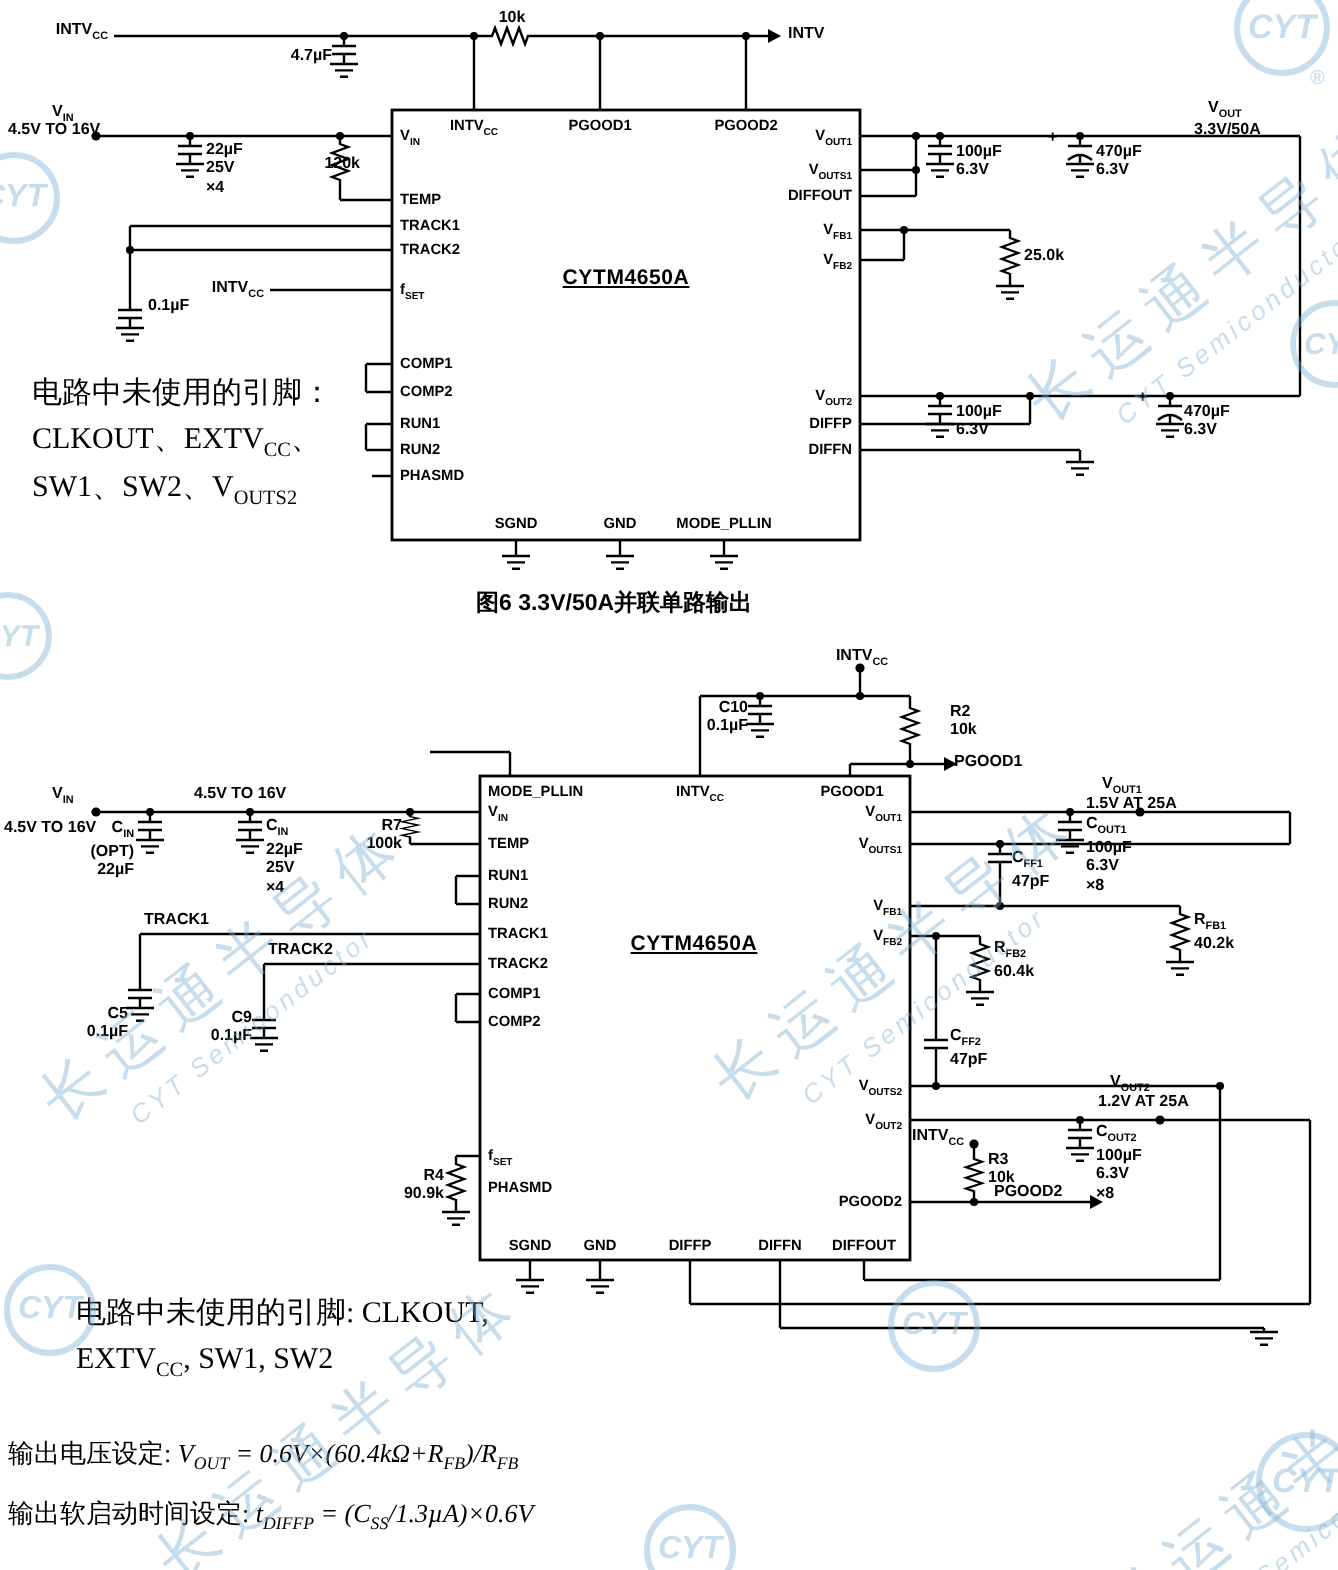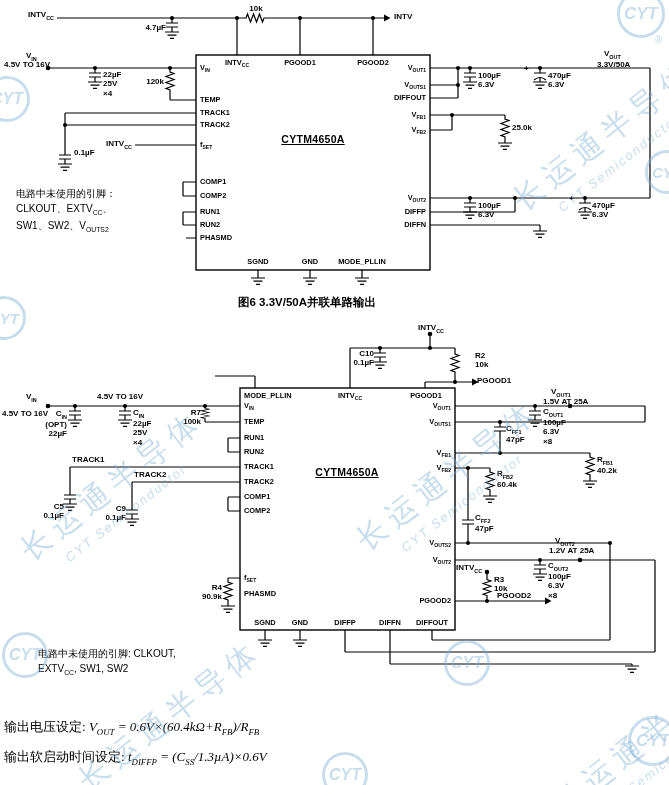--- a/index.html
+++ b/index.html
@@ -7,21 +7,21 @@
   .page{position:relative;width:669px;height:785px;background:#ffffff;overflow:hidden;
         font-family:"Liberation Sans",sans-serif;color:#000;}
   svg.wires{position:absolute;left:0;top:0;}
   .L{position:absolute;display:inline-block;white-space:nowrap;line-height:1.18;
      font-size:8px;font-weight:700;color:#000;}
   .pin{font-size:7.4px;font-weight:700;}
   .ca{transform:translateX(-50%);text-align:center;}
   .ra{transform:translateX(-100%);text-align:right;}
   .chip{font-size:10.5px;font-weight:700;letter-spacing:.3px;text-decoration:underline;}
   .capt{font-size:11.5px;font-weight:700;}
-  .note{font-size:10px;font-weight:400;line-height:1.5;}
+  .note{font-size:15px;font-weight:400;line-height:1.5;font-family:Liberation Serif, serif;}
   sub{font-size:.68em;}
   .eq{position:absolute;font-size:13px;font-family:"Liberation Serif",serif;white-space:nowrap;}
   .eq .math{font-style:italic;}
   .wm{position:absolute;color:#7EAFD4;opacity:.42;pointer-events:none;z-index:5;}
   .wmrot{transform:rotate(-38deg);transform-origin:0 0;}
   .wm-cn{font-size:30px;letter-spacing:7px;white-space:nowrap;}
   .wm-en{font-size:13px;font-style:italic;letter-spacing:2px;margin:2px 0 0 30px;white-space:nowrap;}
   .wm-logo{border:3px solid currentColor;border-radius:50%;display:flex;align-items:center;
            justify-content:center;font-weight:700;font-style:italic;}
   .wm-reg{font-size:10px;font-weight:700;}
@@ -188,21 +188,21 @@
     </g>
   </svg>
 
   <span class="L ra" style="left:54px;top:10px">INTV<sub>CC</sub></span>
   <span class="L ca" style="left:256px;top:4px">10k</span>
   <span class="L" style="left:394px;top:12px">INTV</span>
   <span class="L ra" style="left:166px;top:23px">4.7µF</span>
   <span class="L" style="left:26px;top:51px">V<sub>IN</sub></span>
   <span class="L" style="left:4px;top:60px">4.5V TO 16V</span>
   <span class="L" style="left:103px;top:70px">22µF<br>25V<br>×4</span>
-  <span class="L ra" style="left:164px;top:77px">120k</span>
+  <span class="L ra" style="left:180px;top:77px">120k</span>
   <span class="L" style="left:74px;top:148px">0.1µF</span>
   <span class="L ra" style="left:132px;top:139px">INTV<sub>CC</sub></span>
   <span class="L" style="left:604px;top:49px">V<sub>OUT</sub></span>
   <span class="L" style="left:597px;top:60px">3.3V/50A</span>
   <span class="L" style="left:478px;top:71px">100µF<br>6.3V</span>
   <span class="L" style="left:524px;top:64px">+</span>
   <span class="L" style="left:548px;top:71px">470µF<br>6.3V</span>
   <span class="L" style="left:512px;top:123px">25.0k</span>
   <span class="L" style="left:478px;top:201px">100µF<br>6.3V</span>
   <span class="L" style="left:569px;top:194px">+</span>

